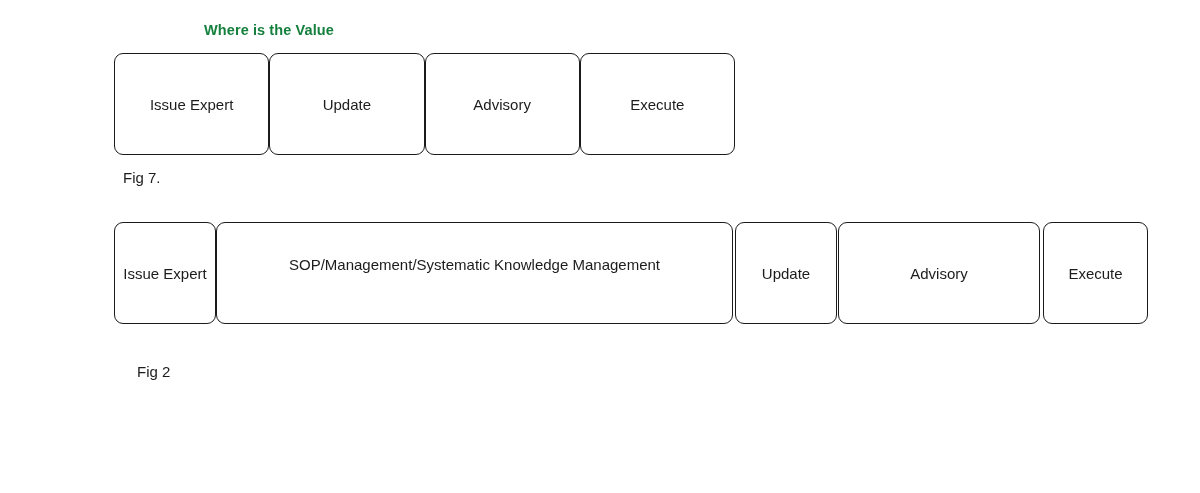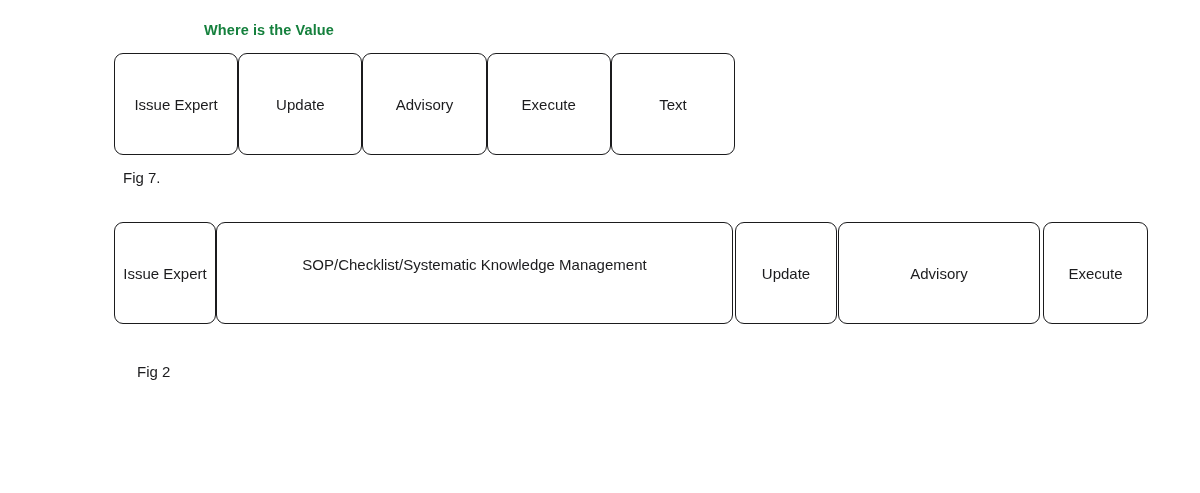--- a/index.html
+++ b/index.html
@@ -97,33 +97,30 @@
     </div>
     <div class="box">
       <span class="label">Update</span>
     </div>
     <div class="box">
       <span class="label">Advisory</span>
     </div>
     <div class="box">
       <span class="label">Execute</span>
     </div>
-    <div class="box">
-      <span class="label">Text</span>
-    </div>
   </div>
 
   <div class="caption fig1-caption">Fig 7.</div>
 
   <div class="row2">
     <div class="box b0">
       <span class="label">Issue Expert</span>
     </div>
     <div class="box b1">
-      <span class="label">SOP/Checklist/Systematic Knowledge Management</span>
+      <span class="label">SOP/Management/Systematic Knowledge Management</span>
     </div>
     <div class="box b2">
       <span class="label">Update</span>
     </div>
     <div class="box b3">
       <span class="label">Advisory</span>
     </div>
     <div class="box b4">
       <span class="label">Execute</span>
     </div>

